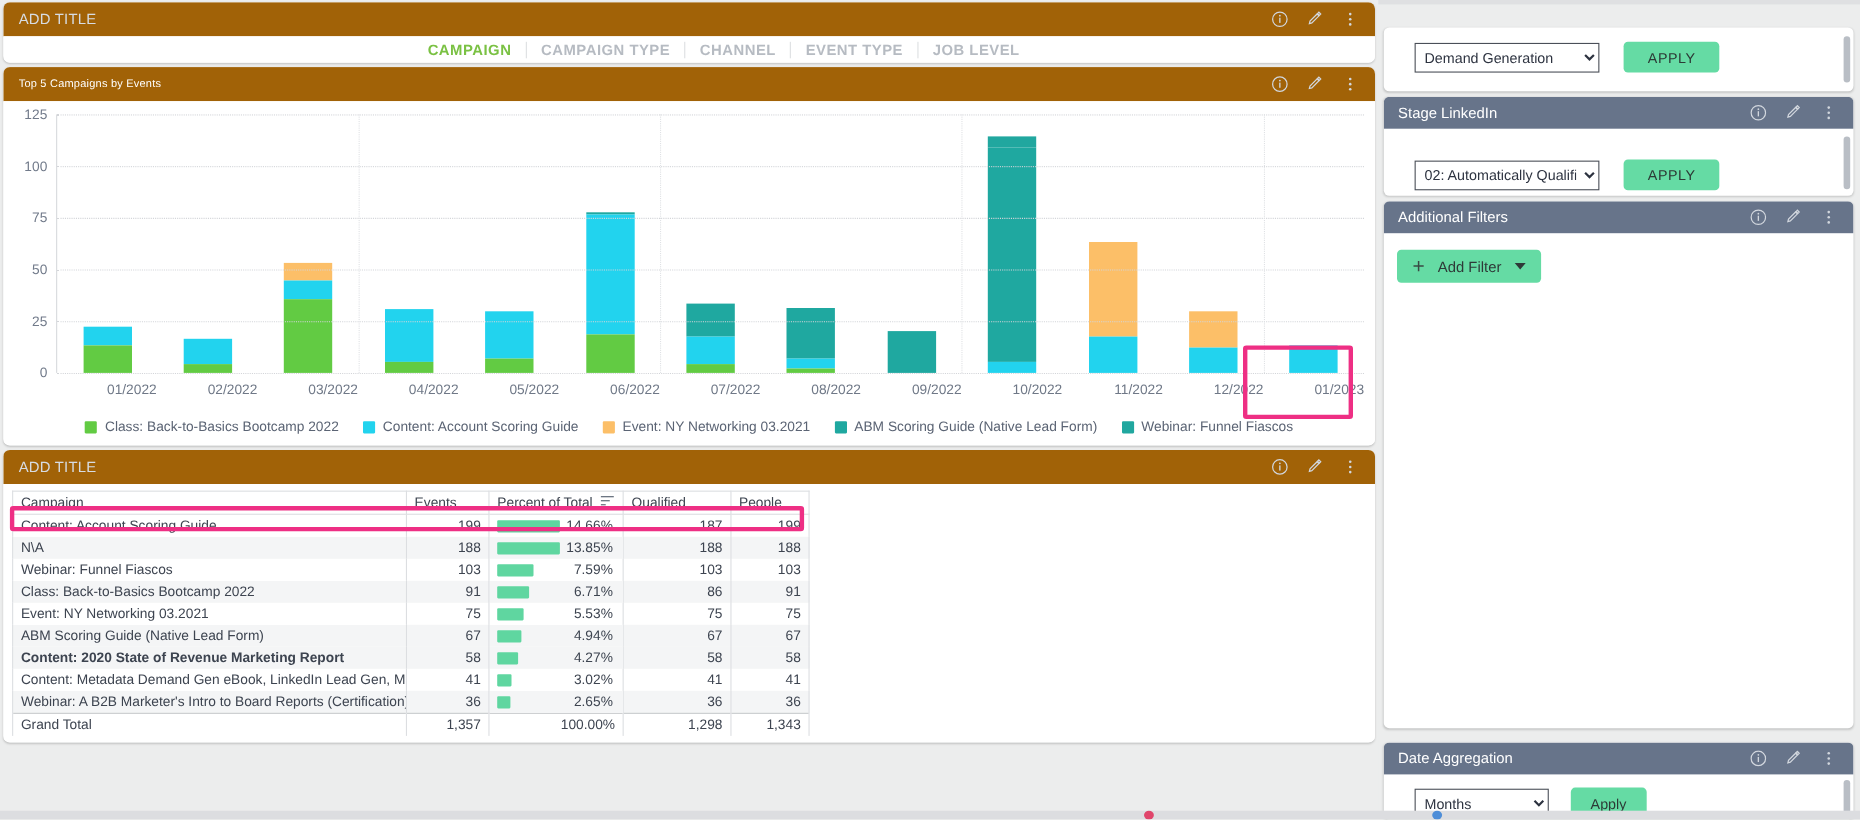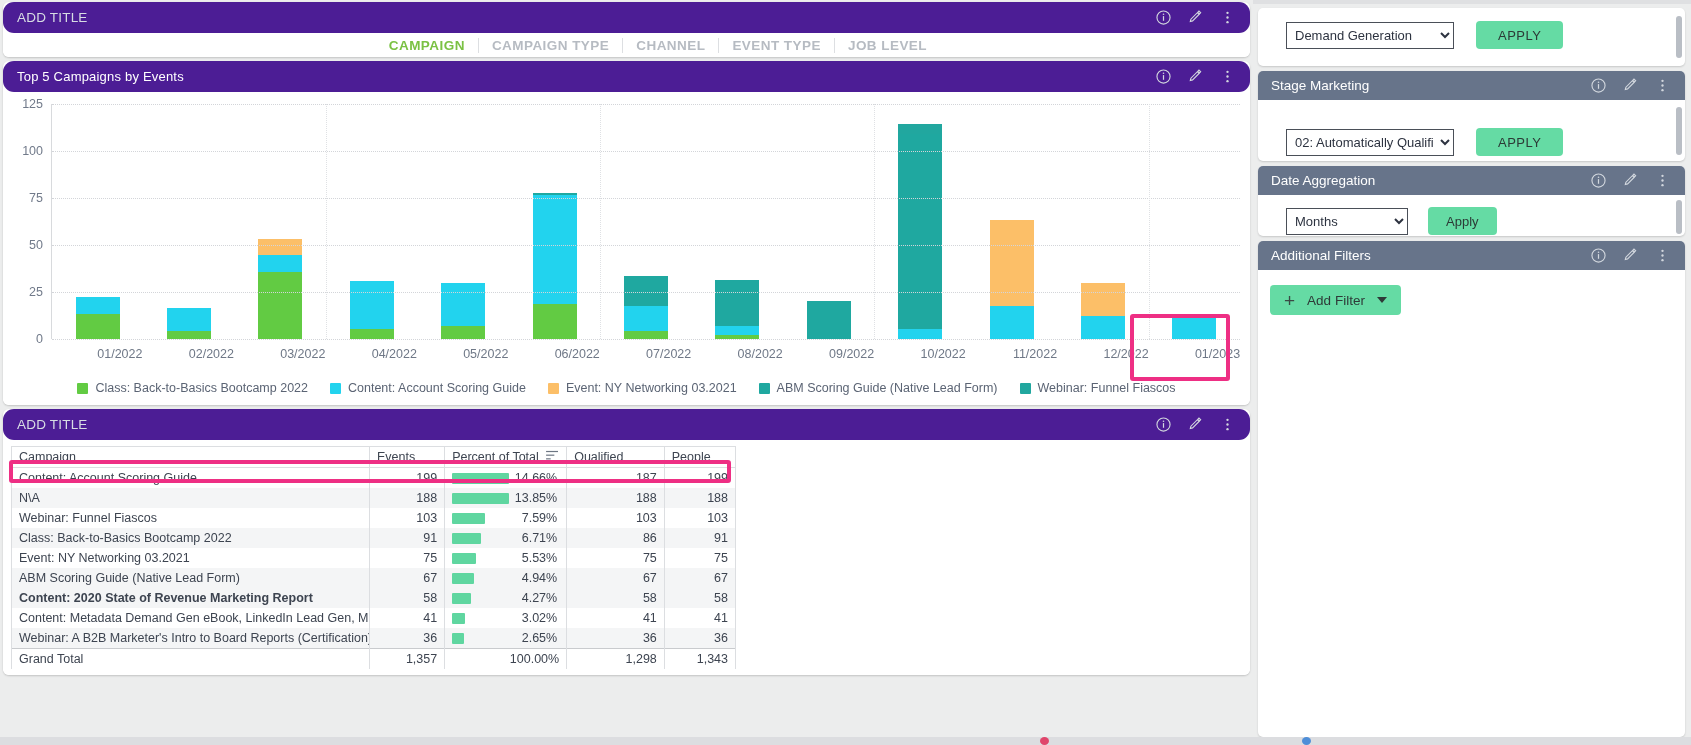--- a/index.html
+++ b/index.html
@@ -20,31 +20,30 @@
   }
 
   .card {
     background: #fff;
     border-radius: 6px;
     box-shadow: 0 1px 2px rgba(0,0,0,.18);
     overflow: hidden;
     display: flex; flex-direction: column;
   }
   .card-head {
-    background: #4c1d95;
+    background: #a16207;
     height: 31px; min-height: 31px;
     display: flex; align-items: center;
     padding: 0 10px 0 14px;
     color: #d8dde4;
-    border-radius: 11px;
   }
   .card-head .title {
     font-size: 13.5px; letter-spacing: .2px; color: #d7dce3; flex: 1;
   }
-  .card-head .title.bright { color: #ffffff; font-size: 13px; }
+  .card-head .title.bright { color: #ffffff; font-size: 10px; }
   .head-icons { display: flex; align-items: center; gap: 14px; margin-right: 4px; }
   .ic { width: 18px; height: 18px; display: inline-flex; align-items: center; justify-content: center; cursor: pointer; }
   .ic svg { display: block; }
 
   
   .tabbar {
     background: #fff; height: 27px;
     display: flex; align-items: center; justify-content: flex-end;
     padding-right: 310px;
   }
@@ -545,33 +544,33 @@
             </tbody>
         </table>
         <div class="highlight-box" id="row-hl" style="left: 6px; top: 20px; width: 722px; height: 23px;"></div>
       </div>
     </div>
   </div>
 
   <div class="side-col">
     <div class="top-sliver"></div>
 
-    <div class="side-card" style="margin-top:8px;height:58px;">
+    <div class="side-card" style="margin-top:25px;height:58px;">
       <div class="side-body" style="padding-top:13px;padding-bottom:13px;">
         <select class="ddl">
           <option>Demand Generation</option>
         </select>
         <button class="apply-btn caps">APPLY</button>
       </div>
       <div class="side-scroll" style="height:42px;top:8px;"></div>
     </div>
 
     <div class="side-card" style="height:90px;">
       <div class="side-head">
-        <span class="title">Stage Marketing</span>
+        <span class="title">Stage LinkedIn</span>
         <span class="head-icons">
           <span class="ic">
             <svg width="15" height="15" viewBox="0 0 16 16">
                 <circle cx="8" cy="8" r="7" fill="none" stroke="#d2d7de" stroke-width="1.2"></circle>
                 <circle cx="8" cy="4.5" r=".85" fill="#d2d7de"></circle>
                 <rect x="7.35" y="6.5" width="1.3" height="5" fill="#d2d7de"></rect>
               </svg>
           </span>
           <span class="ic">
             <svg width="15" height="15" viewBox="0 0 16 16">
@@ -588,55 +587,20 @@
           </span>
         </span>
       </div>
       <div class="side-body tall">
         <select class="ddl">
           <option>02: Automatically Qualified</option>
         </select>
         <button class="apply-btn caps">APPLY</button>
       </div>
       <div class="side-scroll" style="height:48px;top:36px;"></div>
-    </div>
-
-    <div class="side-card" style="height:70px;">
-      <div class="side-head">
-        <span class="title">Date Aggregation</span>
-        <span class="head-icons">
-          <span class="ic">
-            <svg width="15" height="15" viewBox="0 0 16 16">
-                <circle cx="8" cy="8" r="7" fill="none" stroke="#d2d7de" stroke-width="1.2"></circle>
-                <circle cx="8" cy="4.5" r=".85" fill="#d2d7de"></circle>
-                <rect x="7.35" y="6.5" width="1.3" height="5" fill="#d2d7de"></rect>
-              </svg>
-          </span>
-          <span class="ic">
-            <svg width="15" height="15" viewBox="0 0 16 16">
-                <path d="M2.5 12.2l.6-2.4L10 2.9l1.8 1.8-6.9 6.9z" fill="none" stroke="#d2d7de" stroke-width="1.2"></path>
-                <path d="M10.4 2.5l1.3-1.3 1.8 1.8-1.3 1.3z" fill="none" stroke="#d2d7de" stroke-width="1.2"></path>
-              </svg>
-          </span>
-          <span class="ic">
-            <svg width="15" height="15" viewBox="0 0 16 16">
-                <circle cx="8" cy="3" r="1.25" fill="#d2d7de"></circle>
-                <circle cx="8" cy="8" r="1.25" fill="#d2d7de"></circle>
-                <circle cx="8" cy="13" r="1.25" fill="#d2d7de"></circle>
-              </svg>
-          </span>
-        </span>
-      </div>
-      <div class="side-body" style="padding-top:12px;padding-left:28px;gap:20px;">
-        <select class="ddl" style="width:122px">
-          <option>Months</option>
-        </select>
-        <button class="apply-btn" style="padding:0 18px;">Apply</button>
-      </div>
-      <div class="side-scroll" style="height:34px;top:34px;"></div>
     </div>
 
     <div class="side-card panel-filler" style="margin-bottom:8px;">
       <div class="side-head">
         <span class="title">Additional Filters</span>
         <span class="head-icons">
           <span class="ic">
             <svg width="15" height="15" viewBox="0 0 16 16">
                 <circle cx="8" cy="8" r="7" fill="none" stroke="#d2d7de" stroke-width="1.2"></circle>
                 <circle cx="8" cy="4.5" r=".85" fill="#d2d7de"></circle>
@@ -657,19 +621,54 @@
               </svg>
           </span>
         </span>
       </div>
       <button class="addfilter">
         <span class="plus">+</span>
         <span>Add Filter</span>
         <span class="caret-dn"></span>
       </button>
     </div>
+
+    <div class="side-card" style="height:70px;">
+      <div class="side-head">
+        <span class="title">Date Aggregation</span>
+        <span class="head-icons">
+          <span class="ic">
+            <svg width="15" height="15" viewBox="0 0 16 16">
+                <circle cx="8" cy="8" r="7" fill="none" stroke="#d2d7de" stroke-width="1.2"></circle>
+                <circle cx="8" cy="4.5" r=".85" fill="#d2d7de"></circle>
+                <rect x="7.35" y="6.5" width="1.3" height="5" fill="#d2d7de"></rect>
+              </svg>
+          </span>
+          <span class="ic">
+            <svg width="15" height="15" viewBox="0 0 16 16">
+                <path d="M2.5 12.2l.6-2.4L10 2.9l1.8 1.8-6.9 6.9z" fill="none" stroke="#d2d7de" stroke-width="1.2"></path>
+                <path d="M10.4 2.5l1.3-1.3 1.8 1.8-1.3 1.3z" fill="none" stroke="#d2d7de" stroke-width="1.2"></path>
+              </svg>
+          </span>
+          <span class="ic">
+            <svg width="15" height="15" viewBox="0 0 16 16">
+                <circle cx="8" cy="3" r="1.25" fill="#d2d7de"></circle>
+                <circle cx="8" cy="8" r="1.25" fill="#d2d7de"></circle>
+                <circle cx="8" cy="13" r="1.25" fill="#d2d7de"></circle>
+              </svg>
+          </span>
+        </span>
+      </div>
+      <div class="side-body" style="padding-top:12px;padding-left:28px;gap:20px;">
+        <select class="ddl" style="width:122px">
+          <option>Months</option>
+        </select>
+        <button class="apply-btn" style="padding:0 18px;">Apply</button>
+      </div>
+      <div class="side-scroll" style="height:34px;top:34px;"></div>
+    </div>
   </div>
 
   <div class="bottom-bar">
     <span class="bb-dot" style="left:1040px;background:#e0456b;"></span>
     <span class="bb-dot" style="left:1302px;background:#4e8ed8;"></span>
   </div>
 </div>
 
 </body></html>

